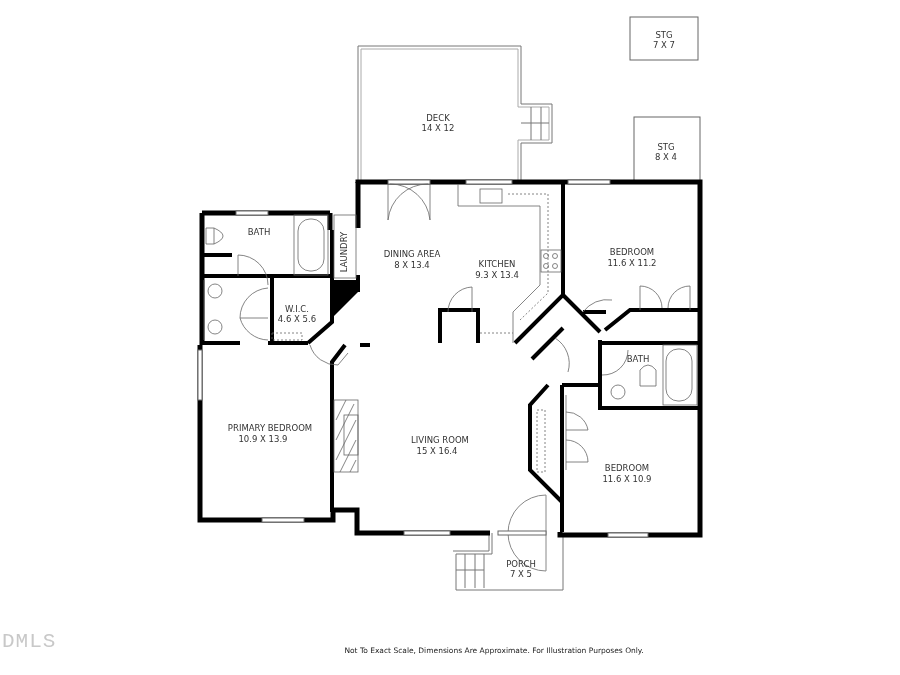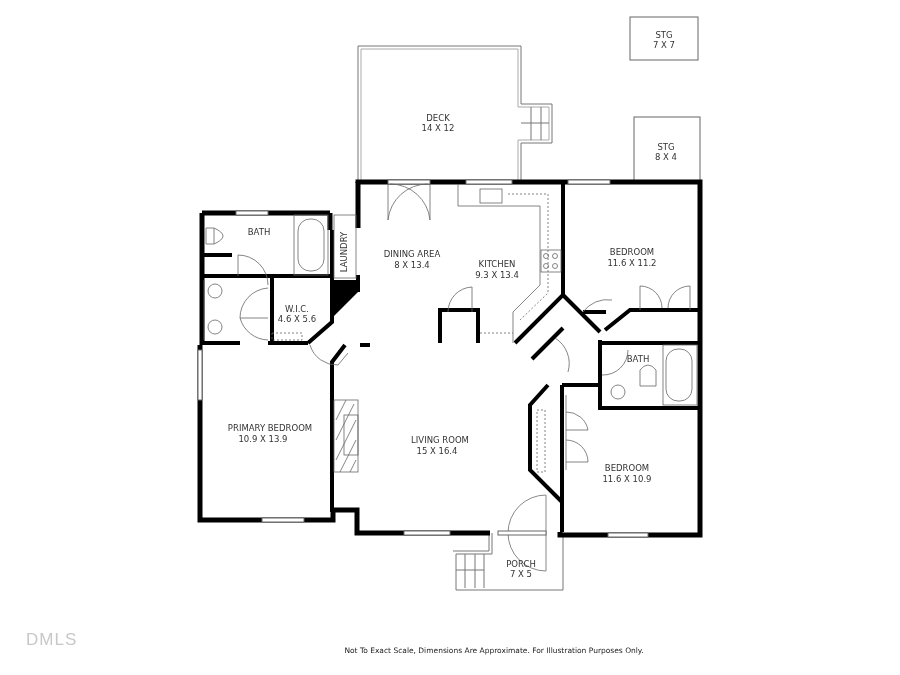--- a/index.html
+++ b/index.html
@@ -1,20 +1,20 @@
 <!DOCTYPE html>
 <html><head>
 <meta charset="utf-8">
 <style>
   html, body { margin: 0; padding: 0; background: #ffffff; }
   body { width: 900px; height: 675px; position: relative; overflow: hidden; font-family: "DejaVu Sans", sans-serif; }
   #plan { position: absolute; left: 0; top: 0; width: 900px; height: 675px; }
   .room-label { font-family: "DejaVu Sans", sans-serif; font-size: 8.5px; fill: #333; text-anchor: middle; }
   .footer-note { position: absolute; left: 0; top: 646px; width: 900px; text-align: center; font-family: "DejaVu Sans", sans-serif; font-size: 7.5px; color: #222; padding-left: 44px; }
-  .watermark { position: absolute; left: 2px; top: 630px; font-family: Liberation Sans, sans-serif; font-size: 17px; color: #c8c8c8; letter-spacing: 1px; font-weight: 300; margin-left: 24px; }
+  .watermark { position: absolute; left: 2px; top: 630px; font-family: Liberation Mono, monospace; font-size: 21px; color: #c8c8c8; letter-spacing: 1px; font-weight: 300; }
 </style>
 </head>
 <body>
 
 <svg id="plan" viewBox="0 0 900 675" xmlns="http://www.w3.org/2000/svg">
 
   <g fill="none" stroke="#777" stroke-width="1">
     <path d="M358 183 L358 46 L521 46 L521 104 L552 104 L552 143 L521 143 L521 183"></path>
     <path d="M361 183 L361 49 L518 49 L518 107 L549 107 L549 140 L518 140 L518 183" stroke="#aaa"></path>
 

